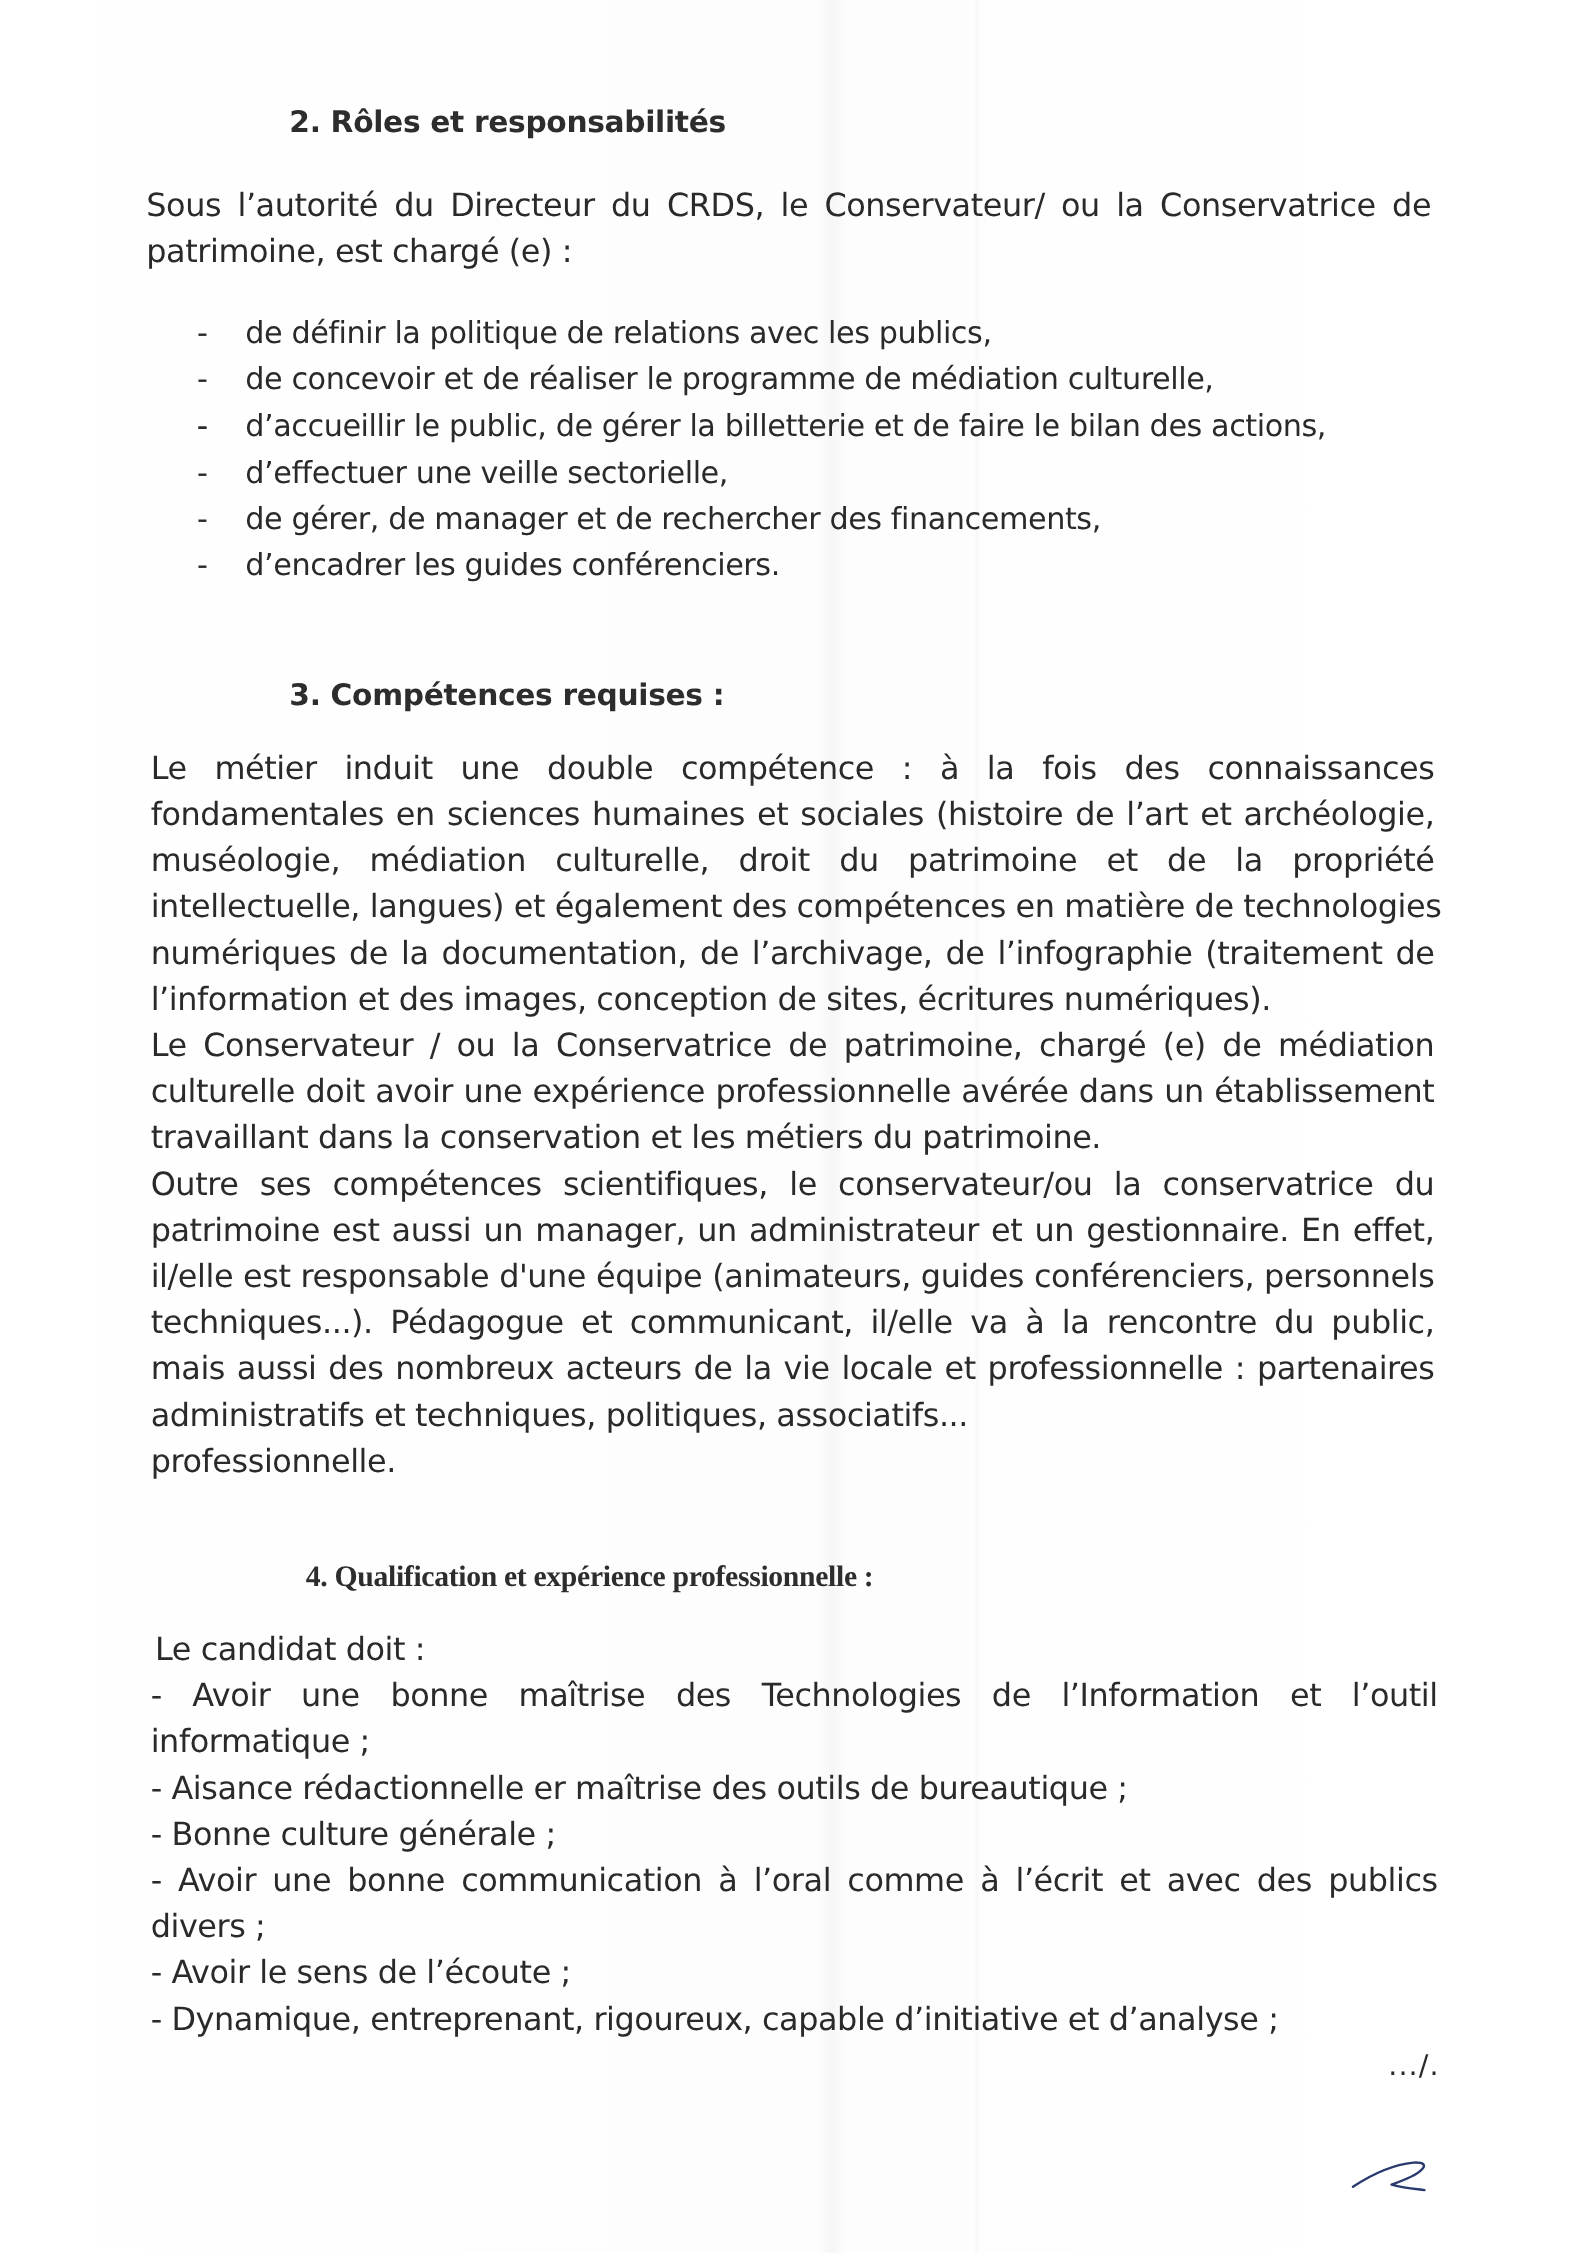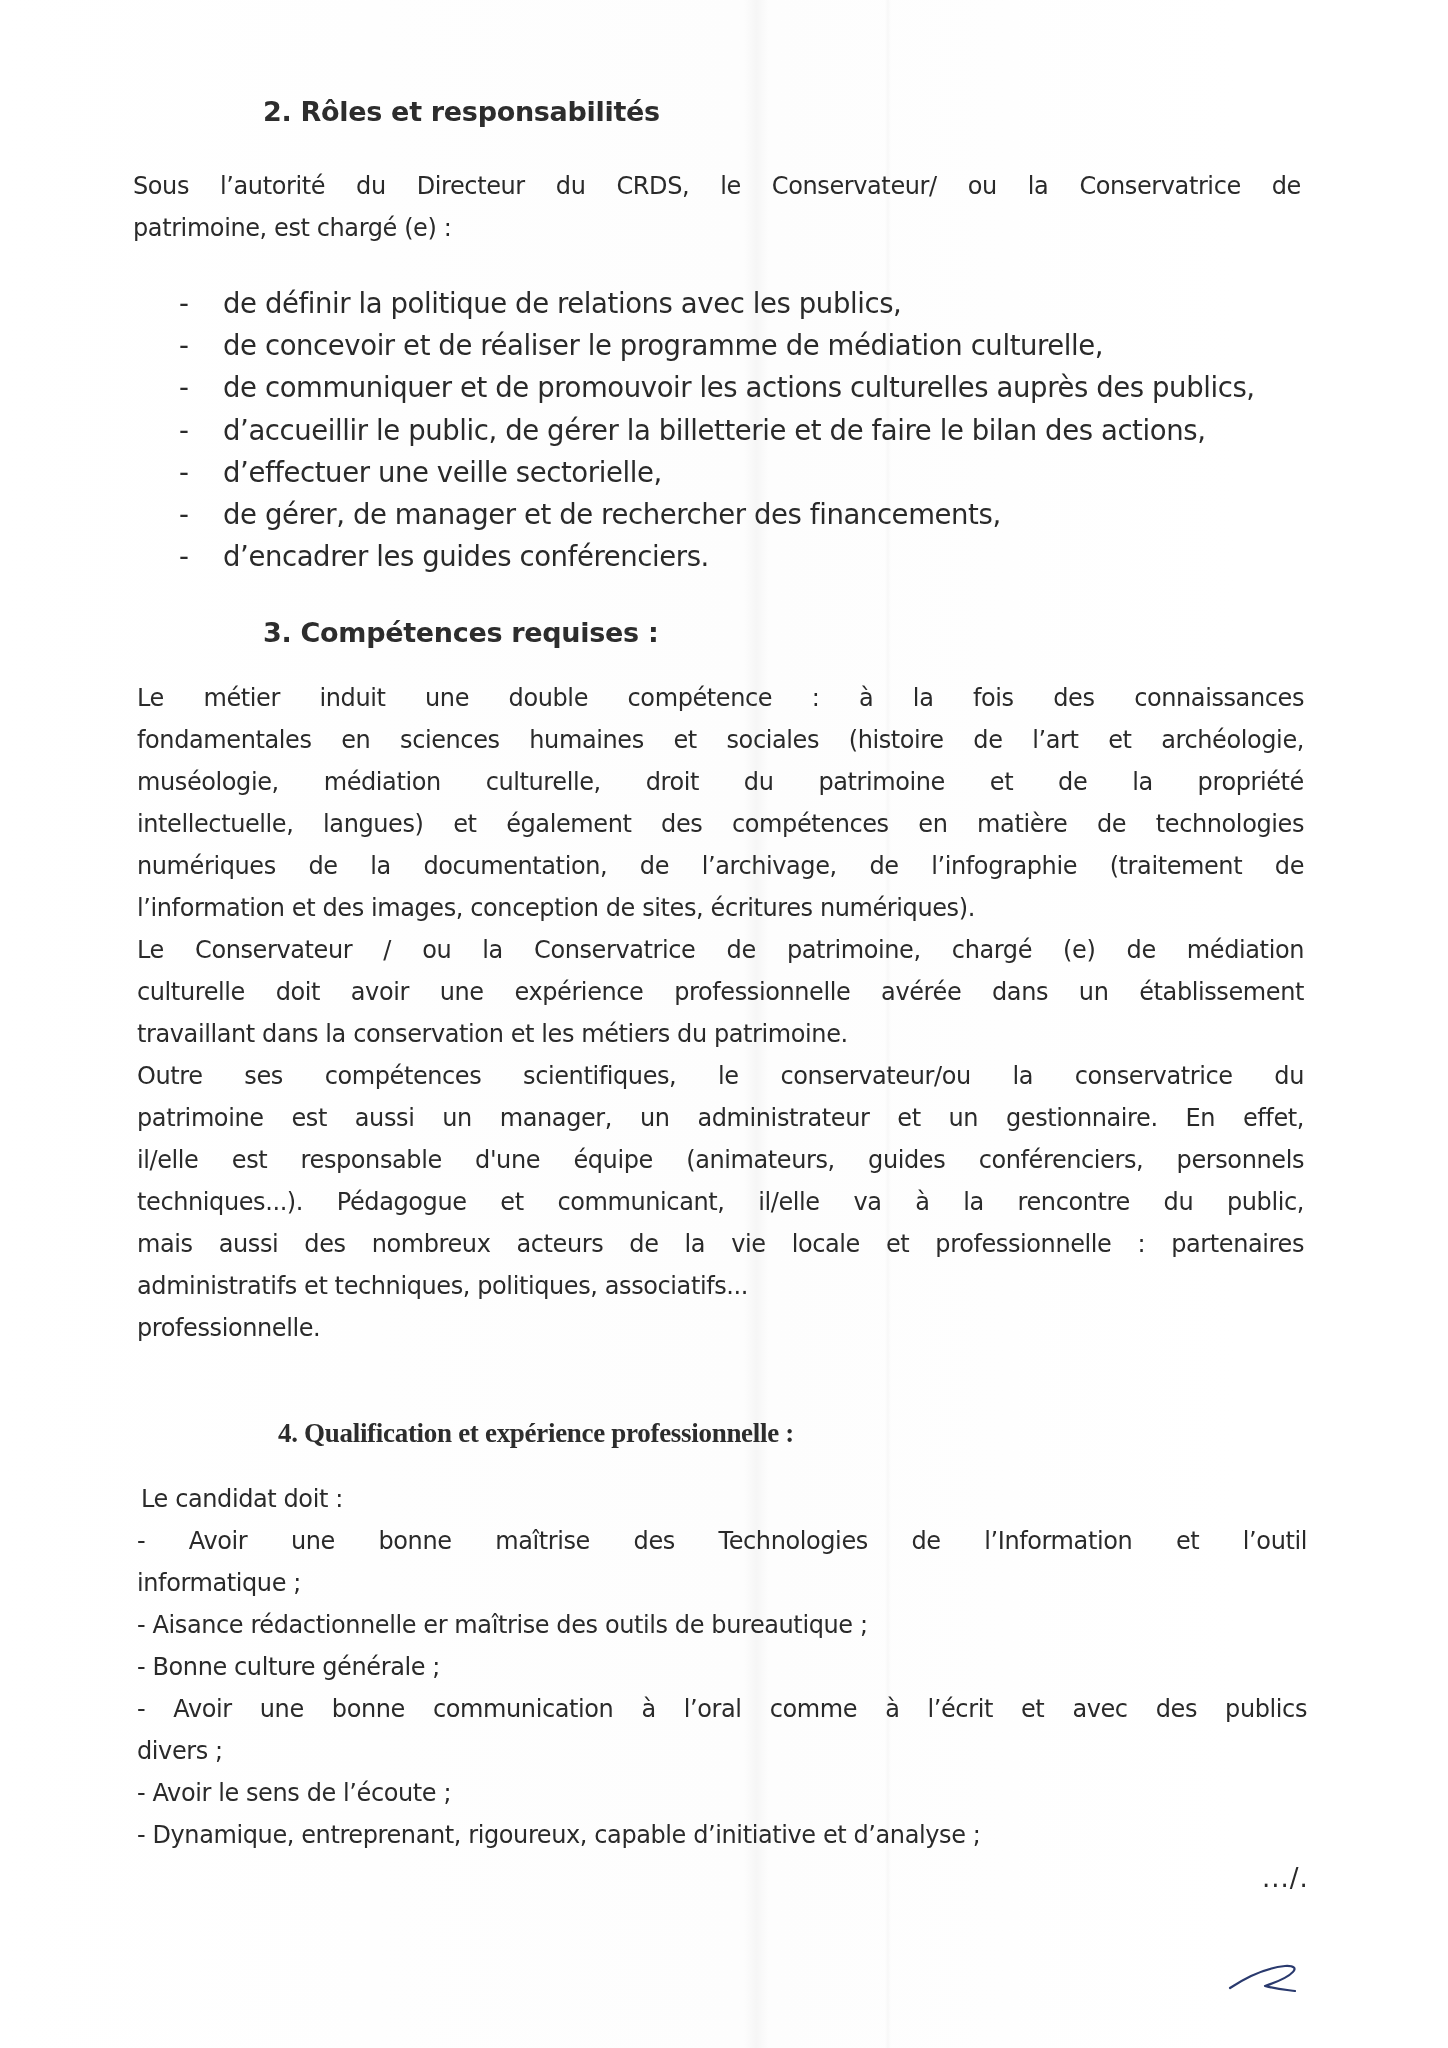--- a/index.html
+++ b/index.html
@@ -23,21 +23,21 @@
   .heading {
     position: absolute;
     font-size: 27px;
     font-weight: bold;
     letter-spacing: -0.3px;
     color: #2d2d2d;
     white-space: nowrap;
   }
   .para {
     position: absolute;
-    font-size: 24px;
+    font-size: 29px;
     line-height: 42px;
     color: #2a2a2a;
     text-align: justify;
     letter-spacing: -0.4px;
   }
   .line {
     display: block;
     text-align: justify;
     text-align-last: justify;
     white-space: nowrap;
@@ -72,21 +72,21 @@
   <div class="heading" style="left:263px; top:96px;">2. Rôles et responsabilités</div>
 
   <div class="para" style="left:133px; top:165px; width:1168px;">
     <span class="line">Sous l’autorité du Directeur du CRDS, le Conservateur/ ou la Conservatrice de</span>
     <span class="line last">patrimoine, est chargé (e) :</span>
   </div>
 
   <ul class="bullets">
     <li><span class="dash">-</span><span>de définir la politique de relations avec les publics,</span></li>
     <li><span class="dash">-</span><span>de concevoir et de réaliser le programme de médiation culturelle,</span></li>
-    <li><span class="dash">-</span><span>de communiquer et de promouvoir les actions culturelles auprès des publics,</span></li>
+    <li><span class="dash">-</span></li>
     <li><span class="dash">-</span><span>d’accueillir le public, de gérer la billetterie et de faire le bilan des actions,</span></li>
     <li><span class="dash">-</span><span>d’effectuer une veille sectorielle,</span></li>
     <li><span class="dash">-</span><span>de gérer, de manager et de rechercher des financements,</span></li>
     <li><span class="dash">-</span><span>d’encadrer les guides conférenciers.</span></li>
   </ul>
 
   <div class="heading" style="left:263px; top:617px;text-align:right;">3. Compétences requises :</div>
 
   <div class="para" style="left:137px; top:677px; width:1167px;">
     <span class="line">Le métier induit une double compétence : à la fois des connaissances</span>

